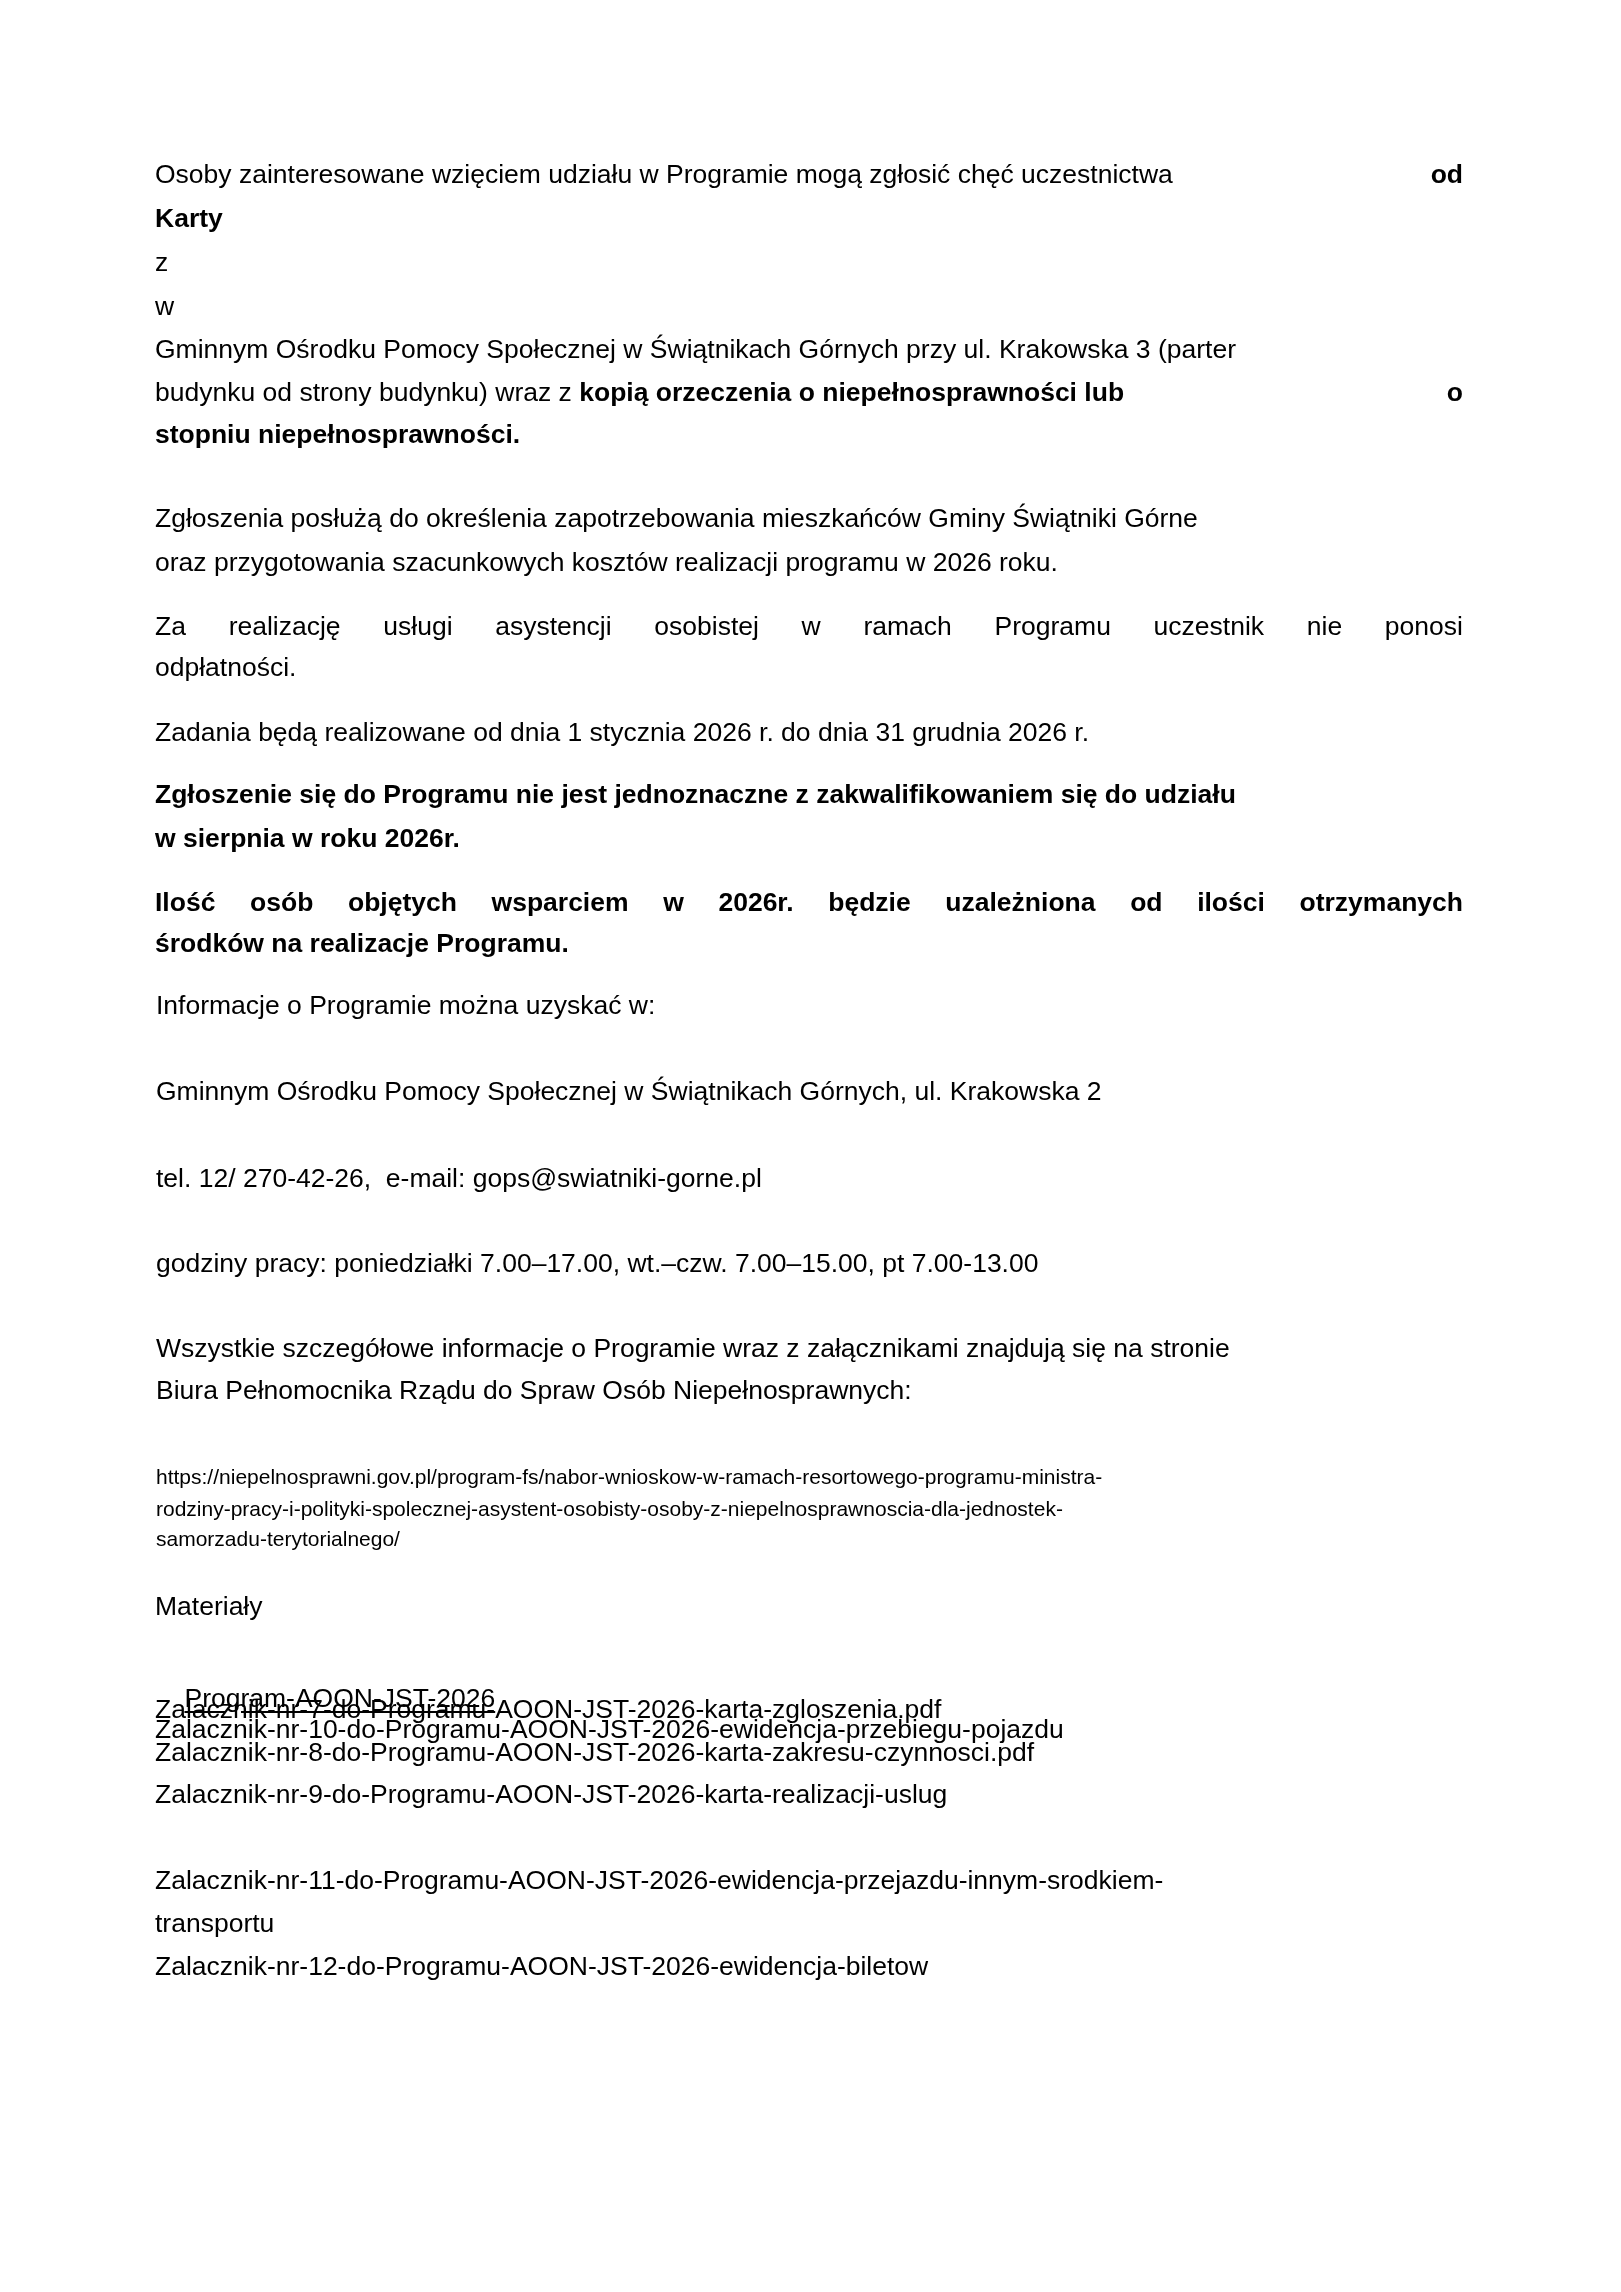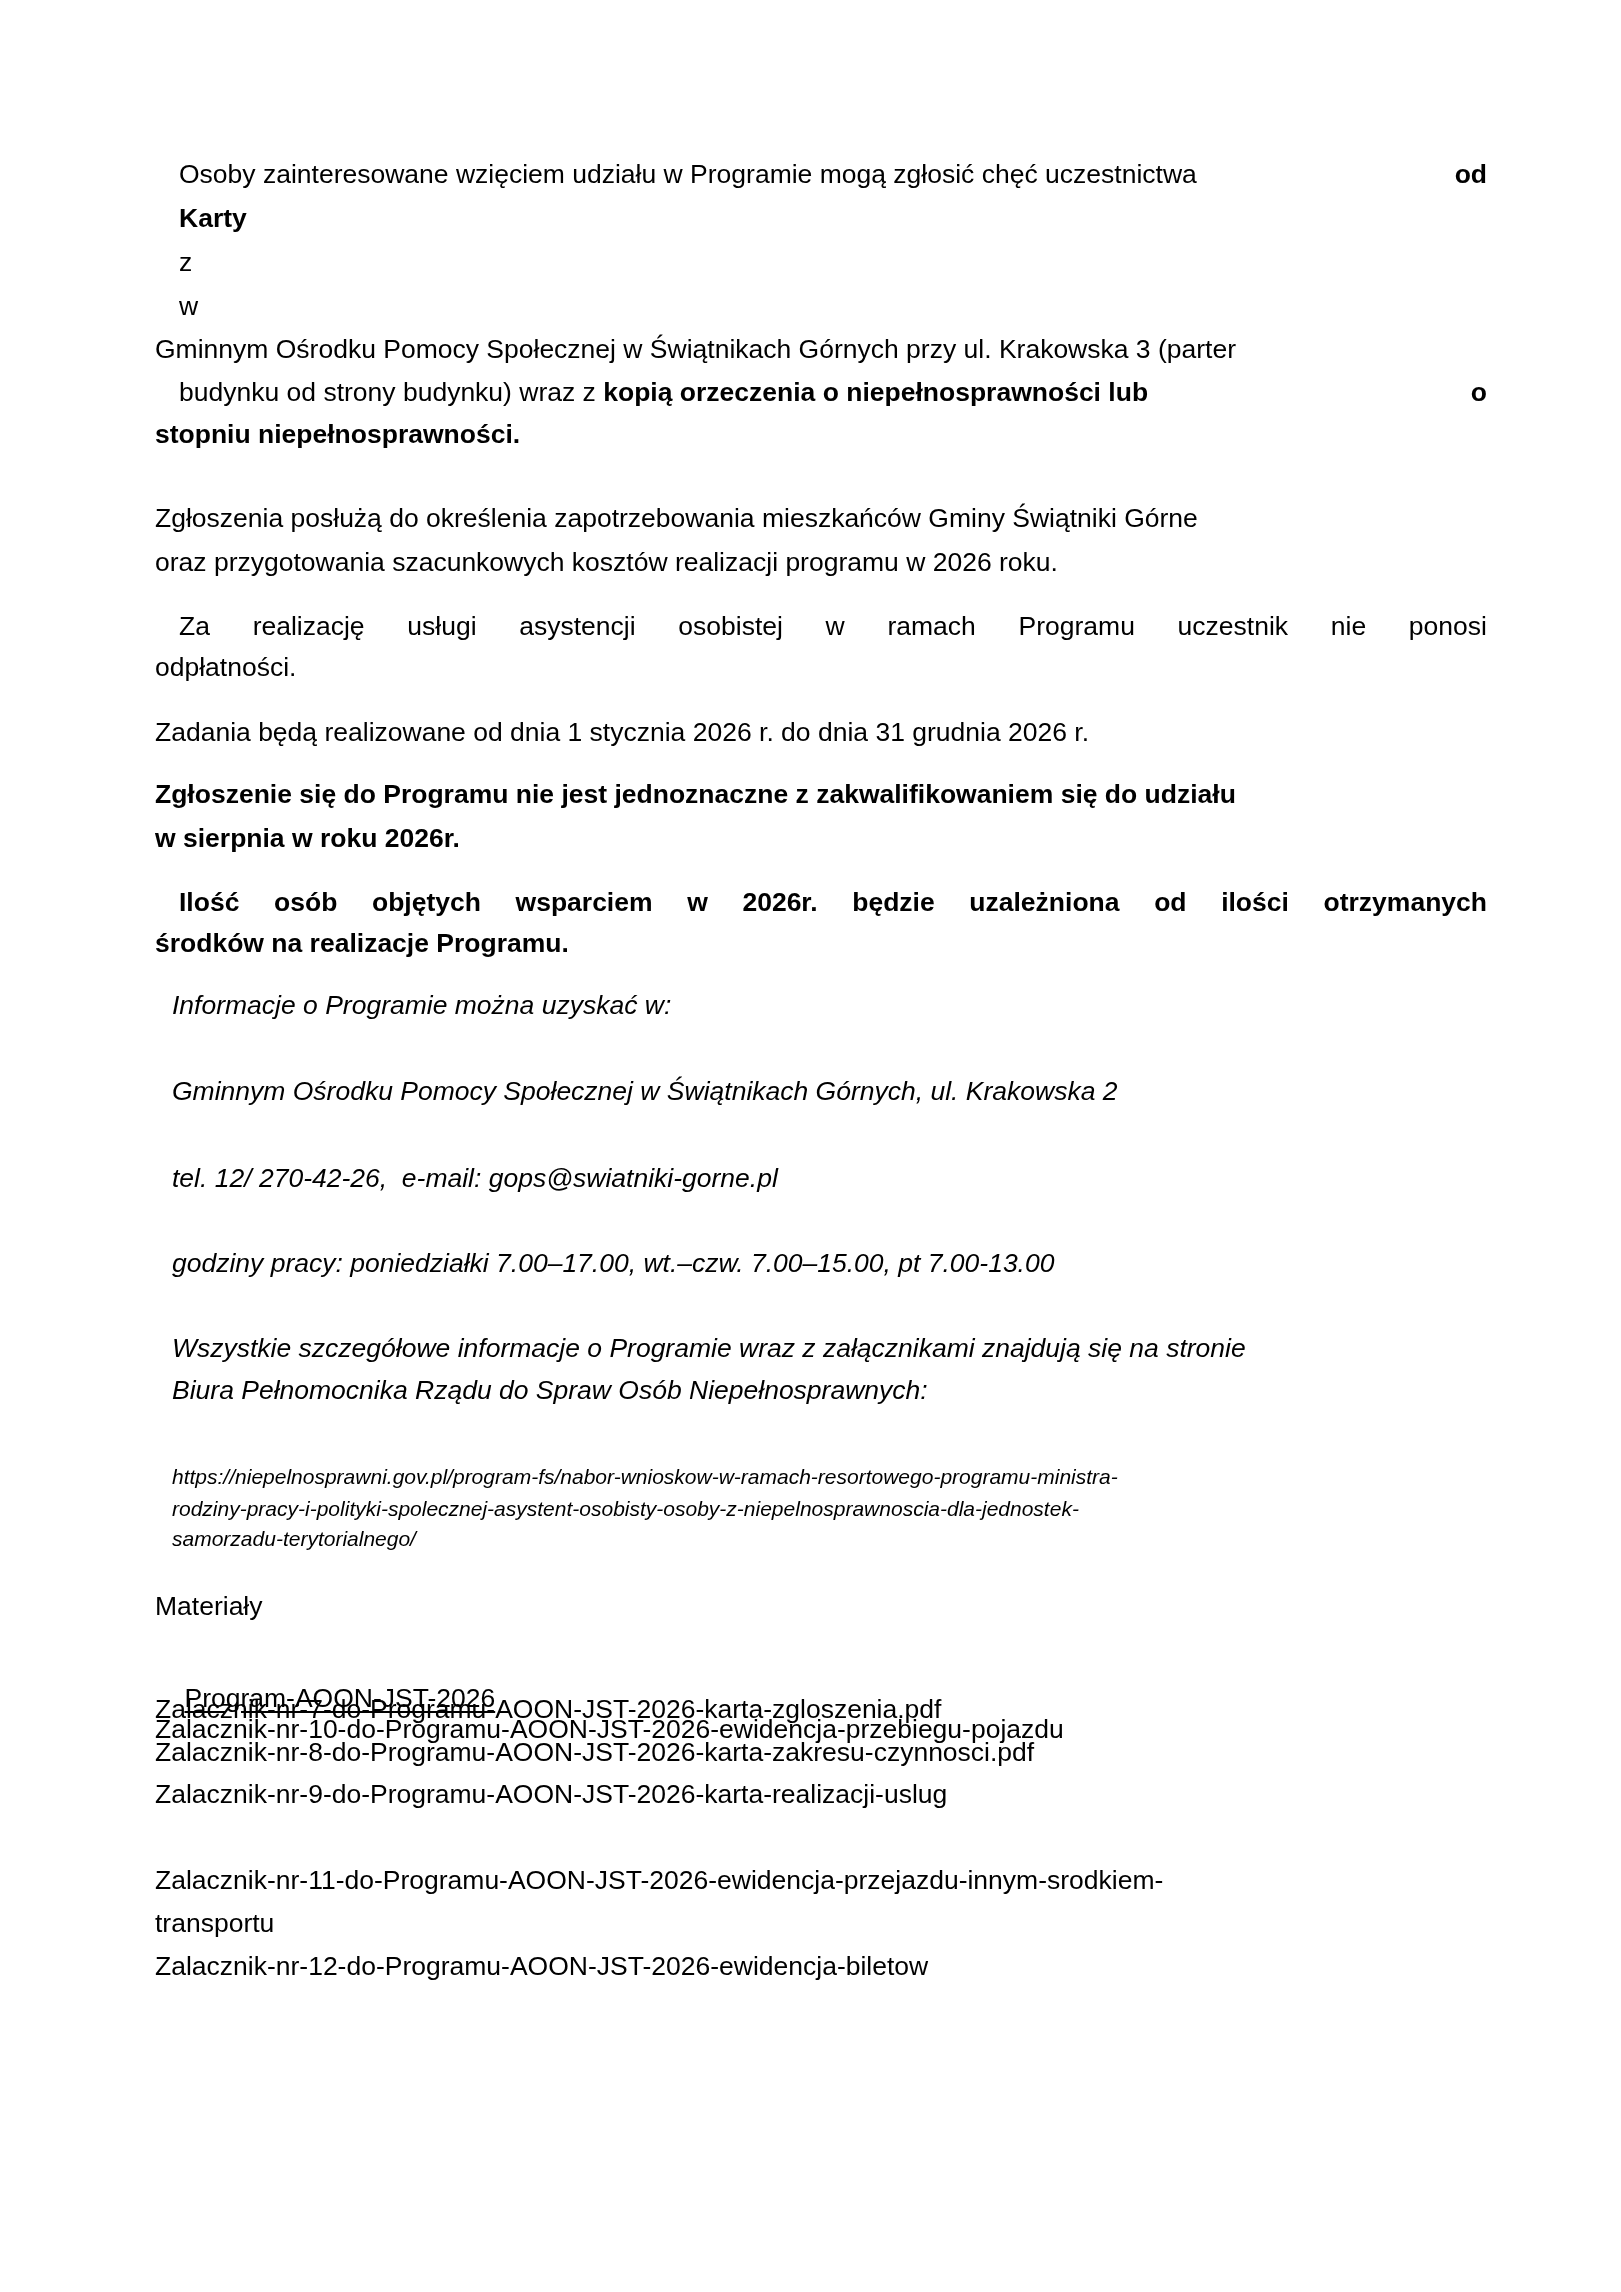--- a/index.html
+++ b/index.html
@@ -1,24 +1,24 @@
 <!DOCTYPE html>
 <html><head>
   <meta charset="utf-8">
   <style>
     html, body { margin: 0; padding: 0; background: #ffffff; }
     body { width: 1621px; height: 2293px; position: relative; overflow: hidden;
            font-family: "Liberation Sans", sans-serif; color: #000000; }
     .line { position: absolute; left: 155px; width: 1308px; font-size: 26.5px; line-height: 31px;
             white-space: pre; }
-    .just { display: flex; justify-content: space-between; margin-left: 24px; }
+    .just { display: flex; justify-content: space-between; }
     .b { font-weight: bold; }
     .url { font-size: 21px; line-height: 25.5px; }
     .link { text-decoration: underline; text-underline-offset: 3.9px; cursor: pointer; }
-    .ind { left: 172px; font-style: italic; }
+    .ind { left: 156px; }
   </style>
 </head>
 <body>
 
 <div>
   <div class="line just" style="top:159px">
     <span>Osoby zainteresowane wzięciem udziału w Programie mogą zgłosić chęć uczestnictwa</span>
     <span class="b">od</span>
   </div>
   <div class="line just" style="top:203px">

